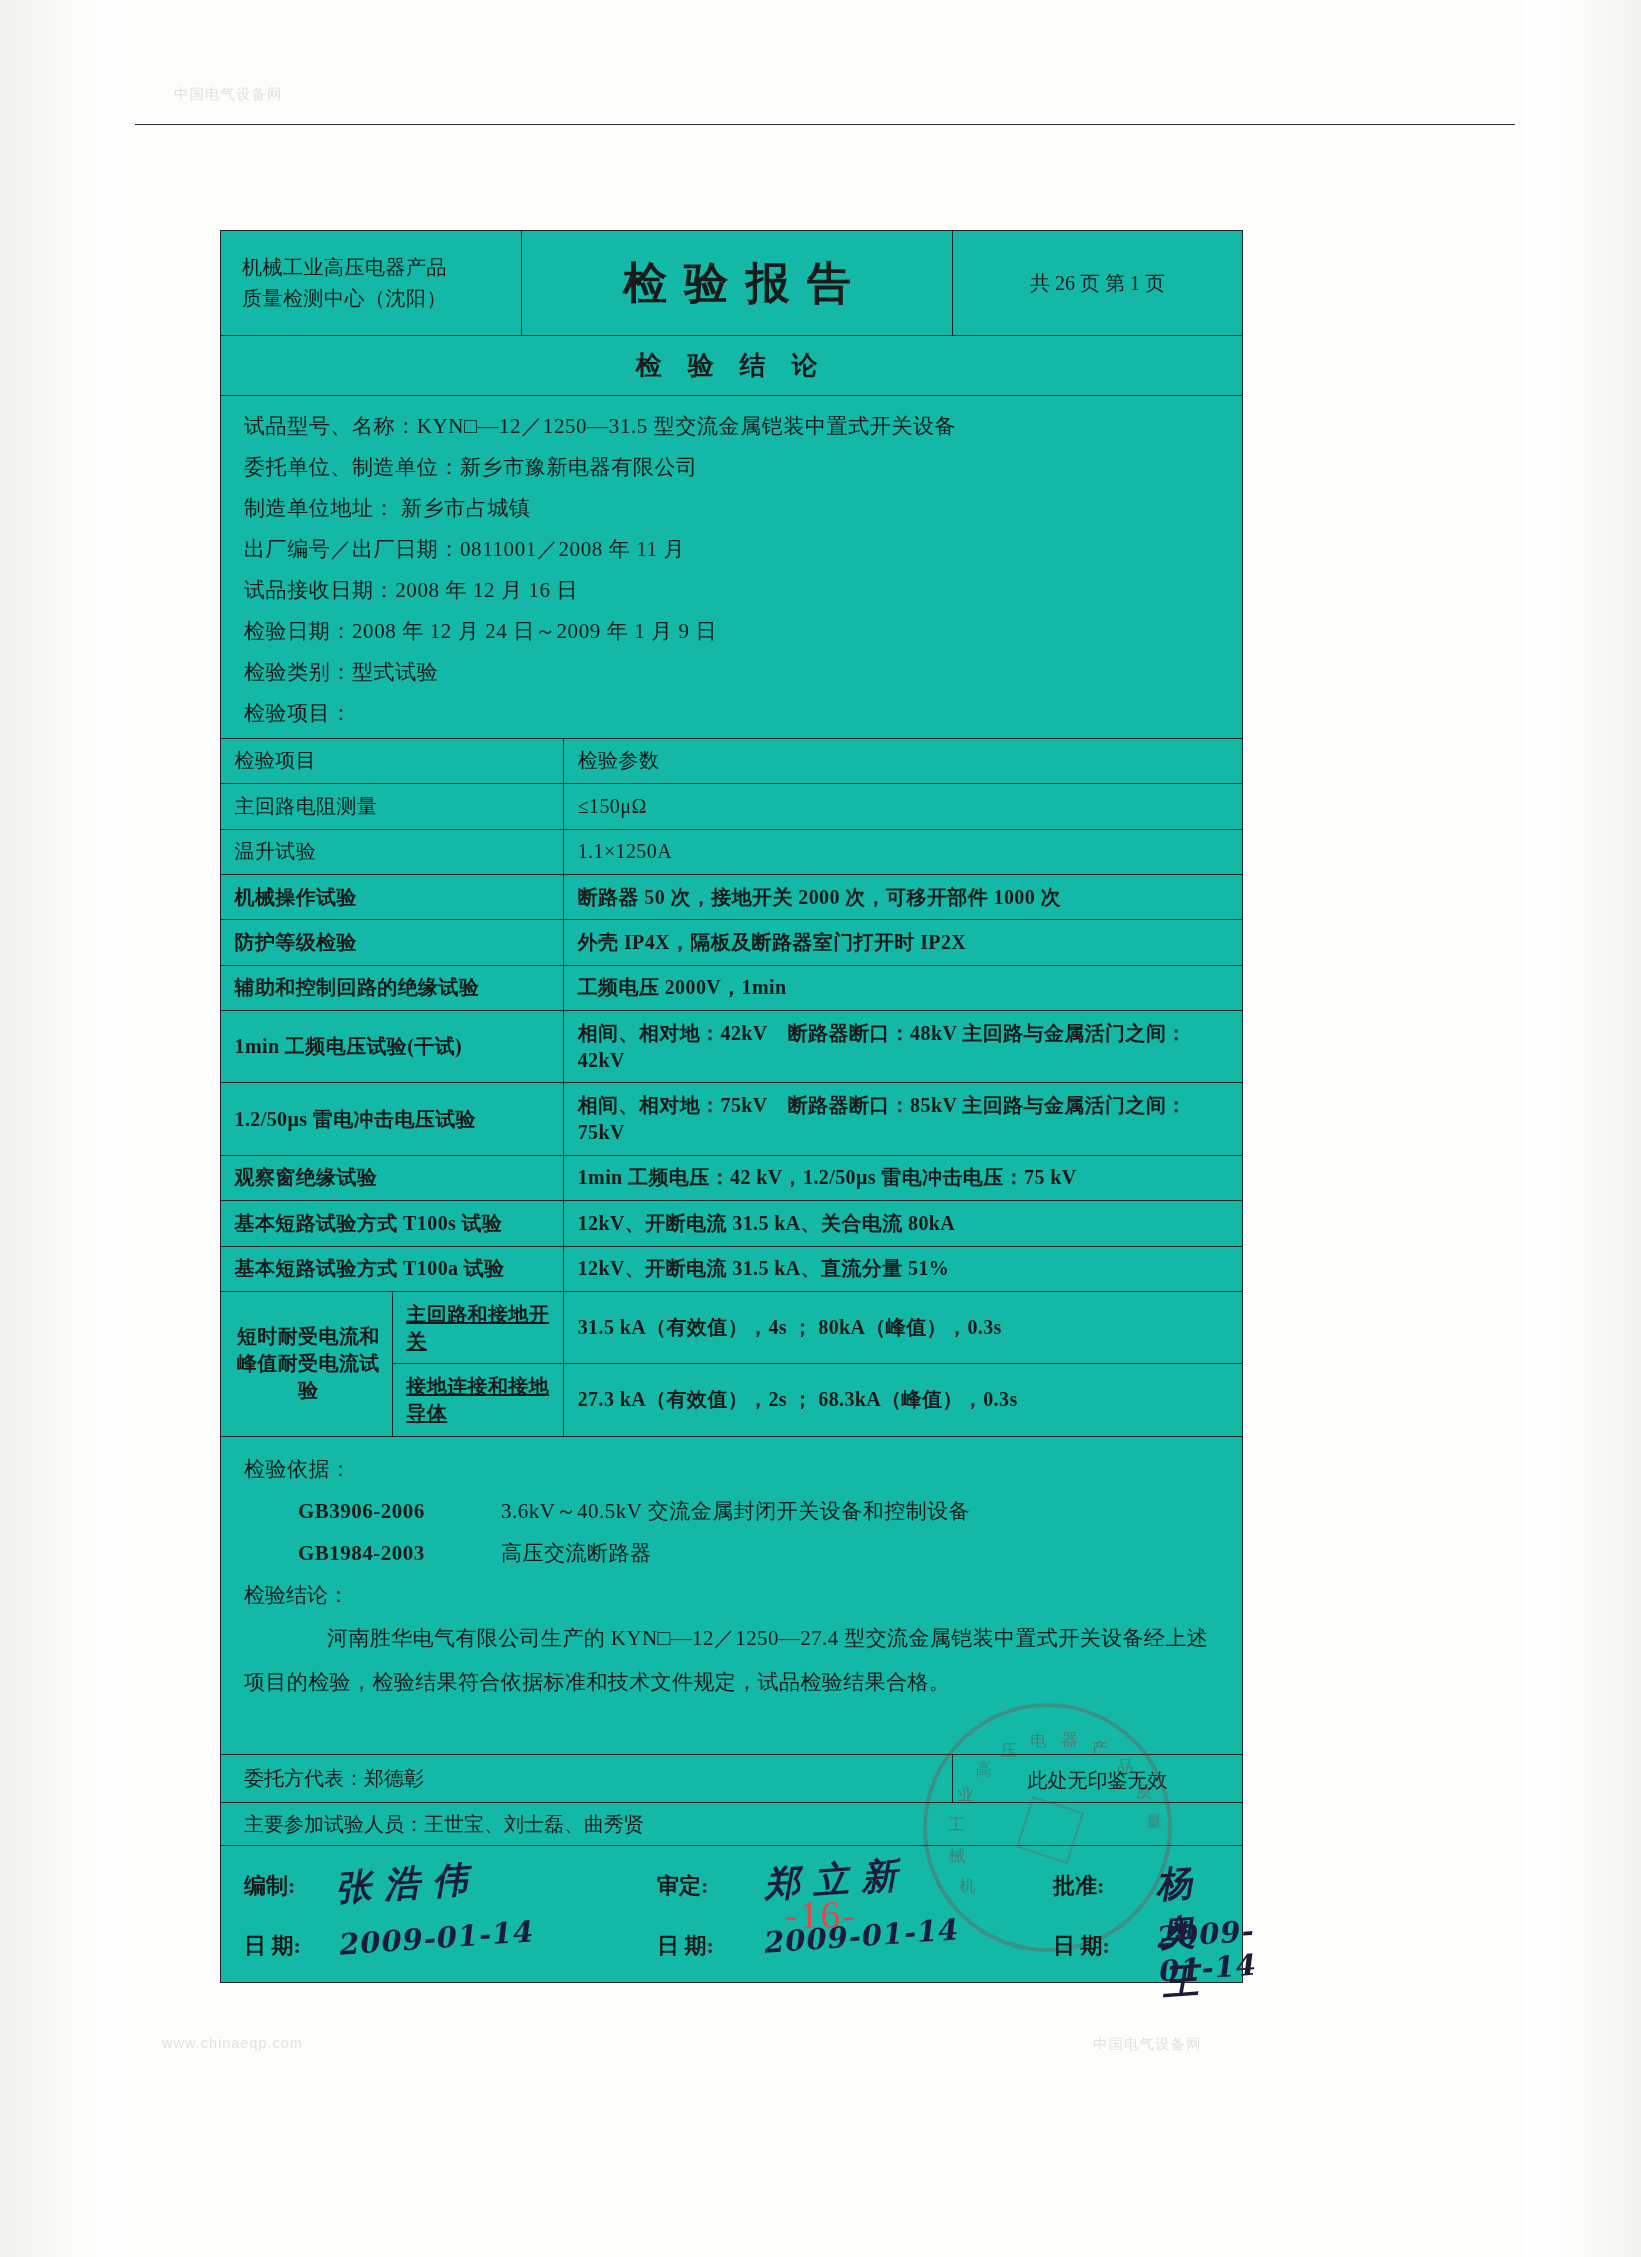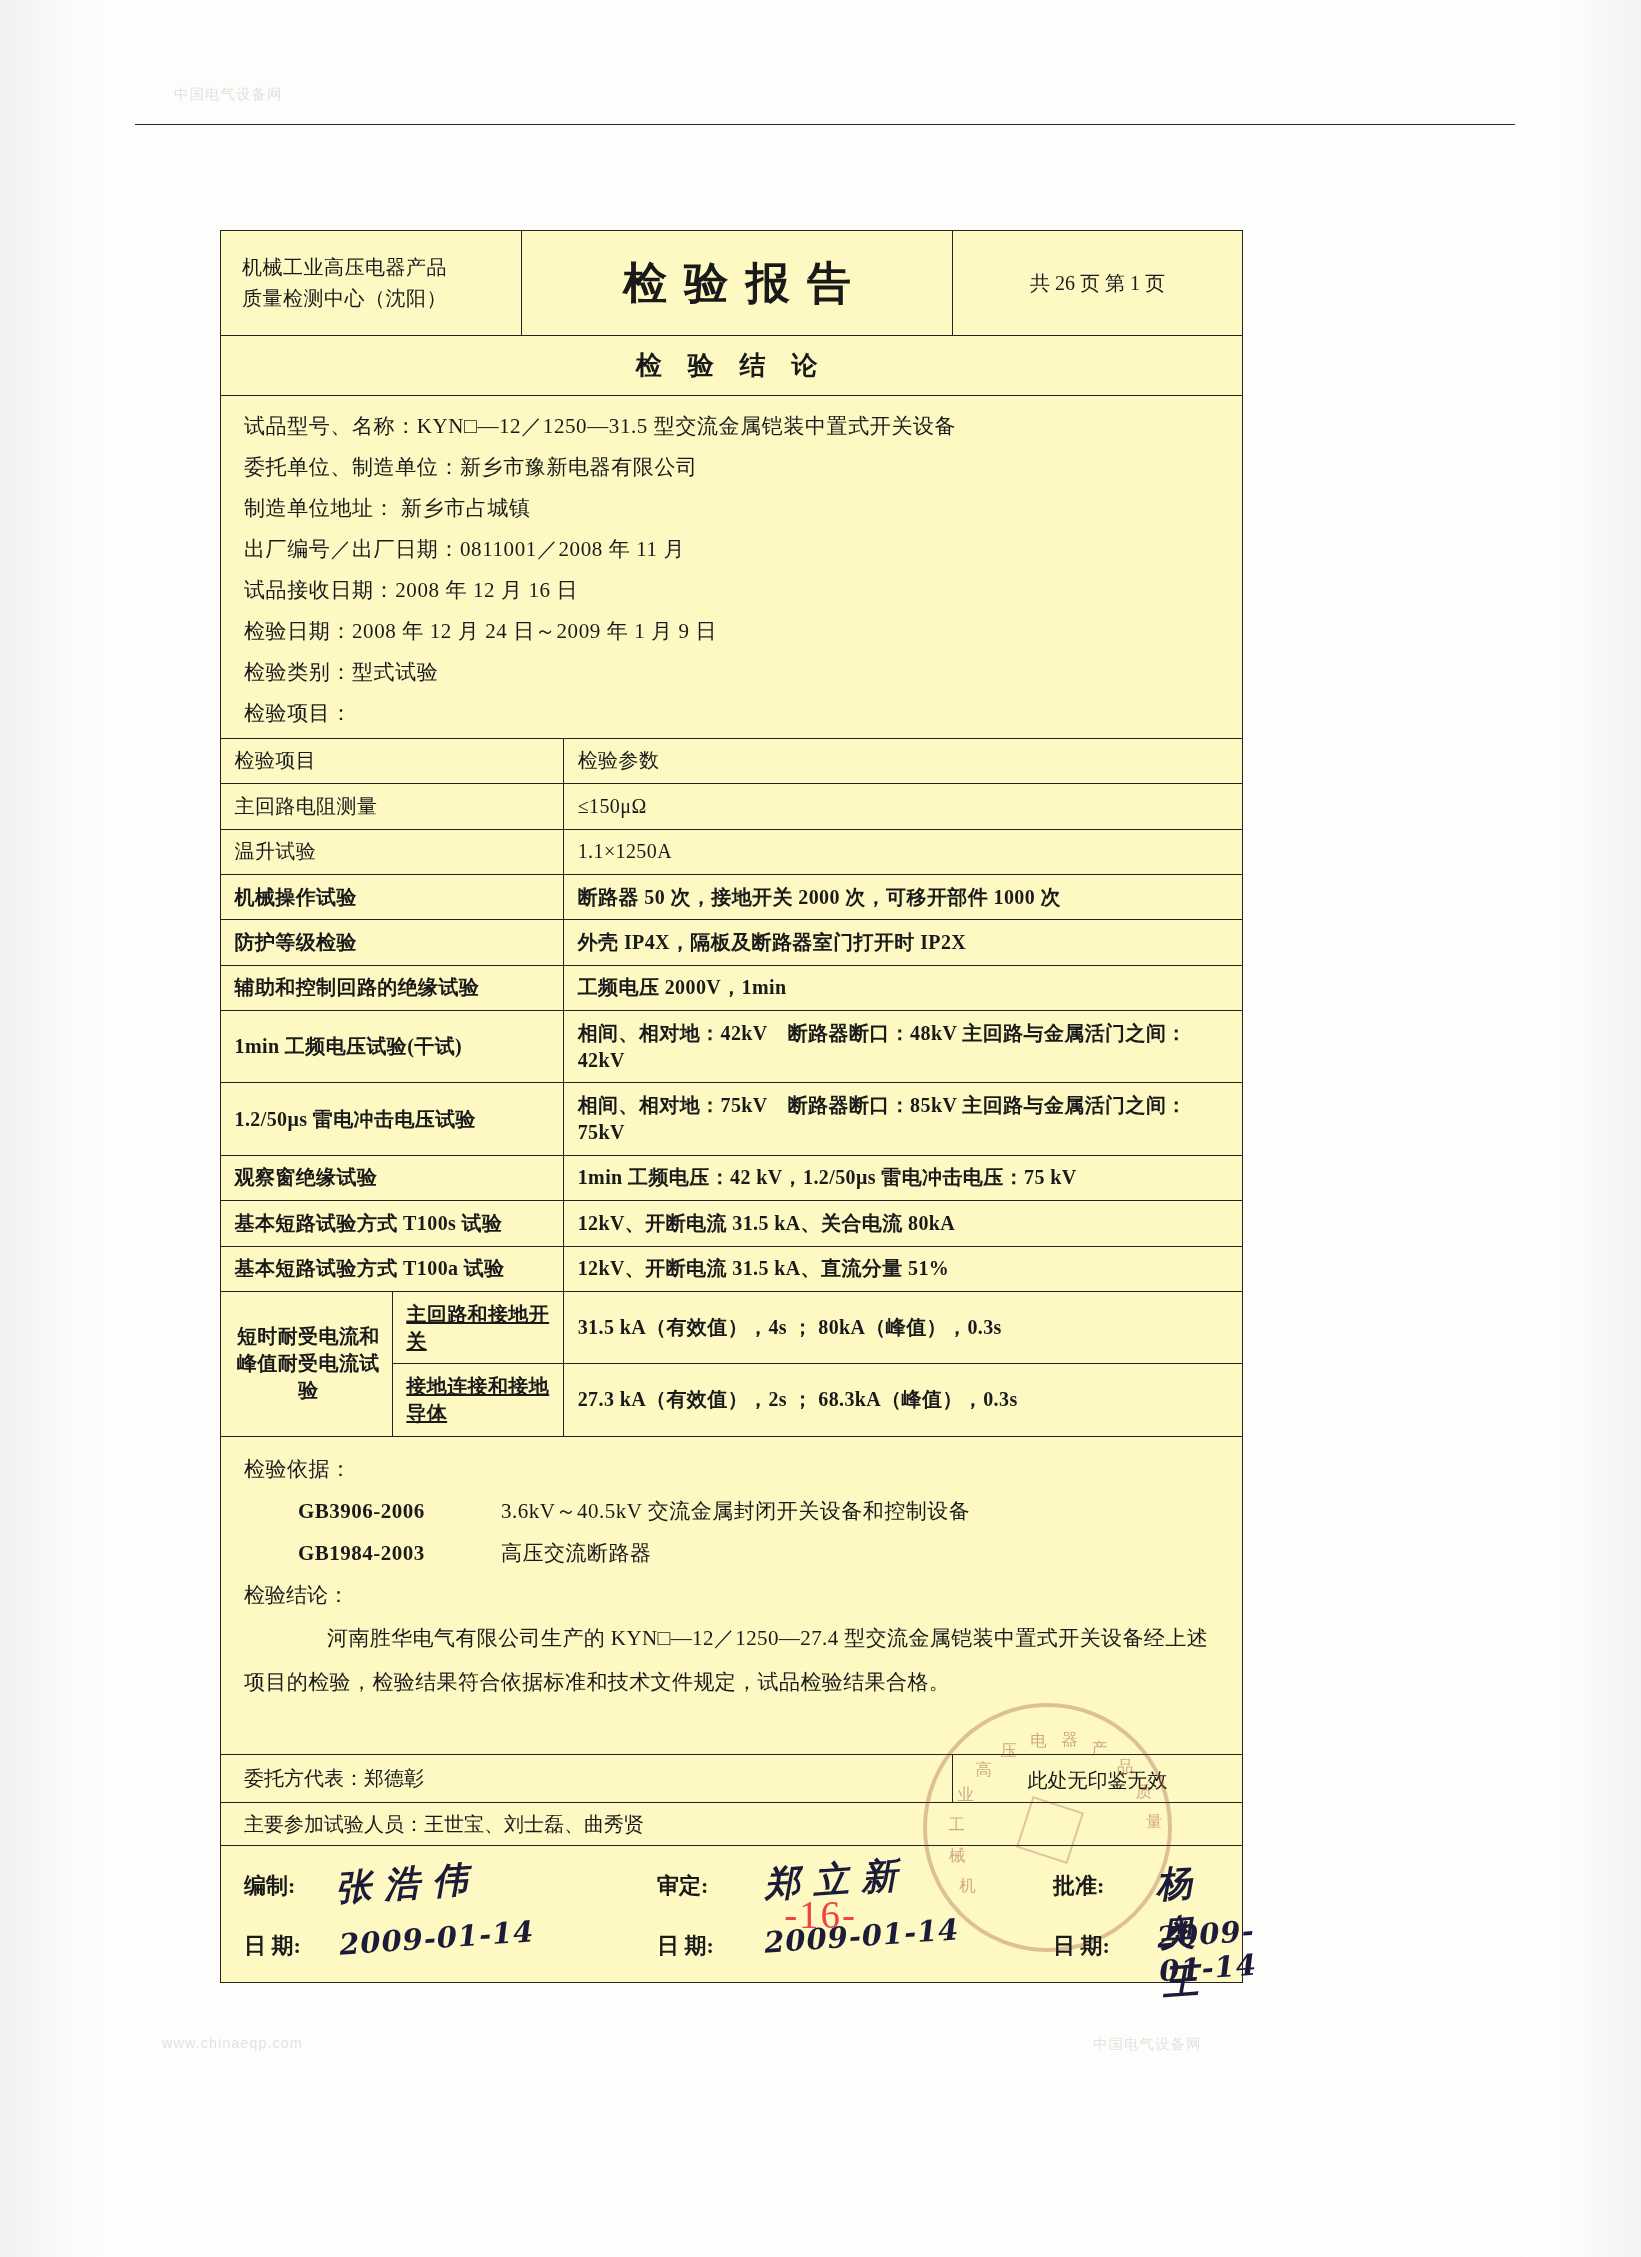--- a/index.html
+++ b/index.html
@@ -47,21 +47,21 @@
     user-select: none;
   }
 
   .doc {
     position: absolute;
     left: 220px;
     top: 230px;
     width: 1023px;
     border: 1.9px solid #232323;
     box-sizing: border-box;
-    background: #fef9c3;
+    background: #14b8a6;
   }
 
   
   .hdr {
     display: flex;
     border-bottom: 1.9px solid #232323;
     height: 104px;
   }
   .hdr-left {
     width: 301px;

